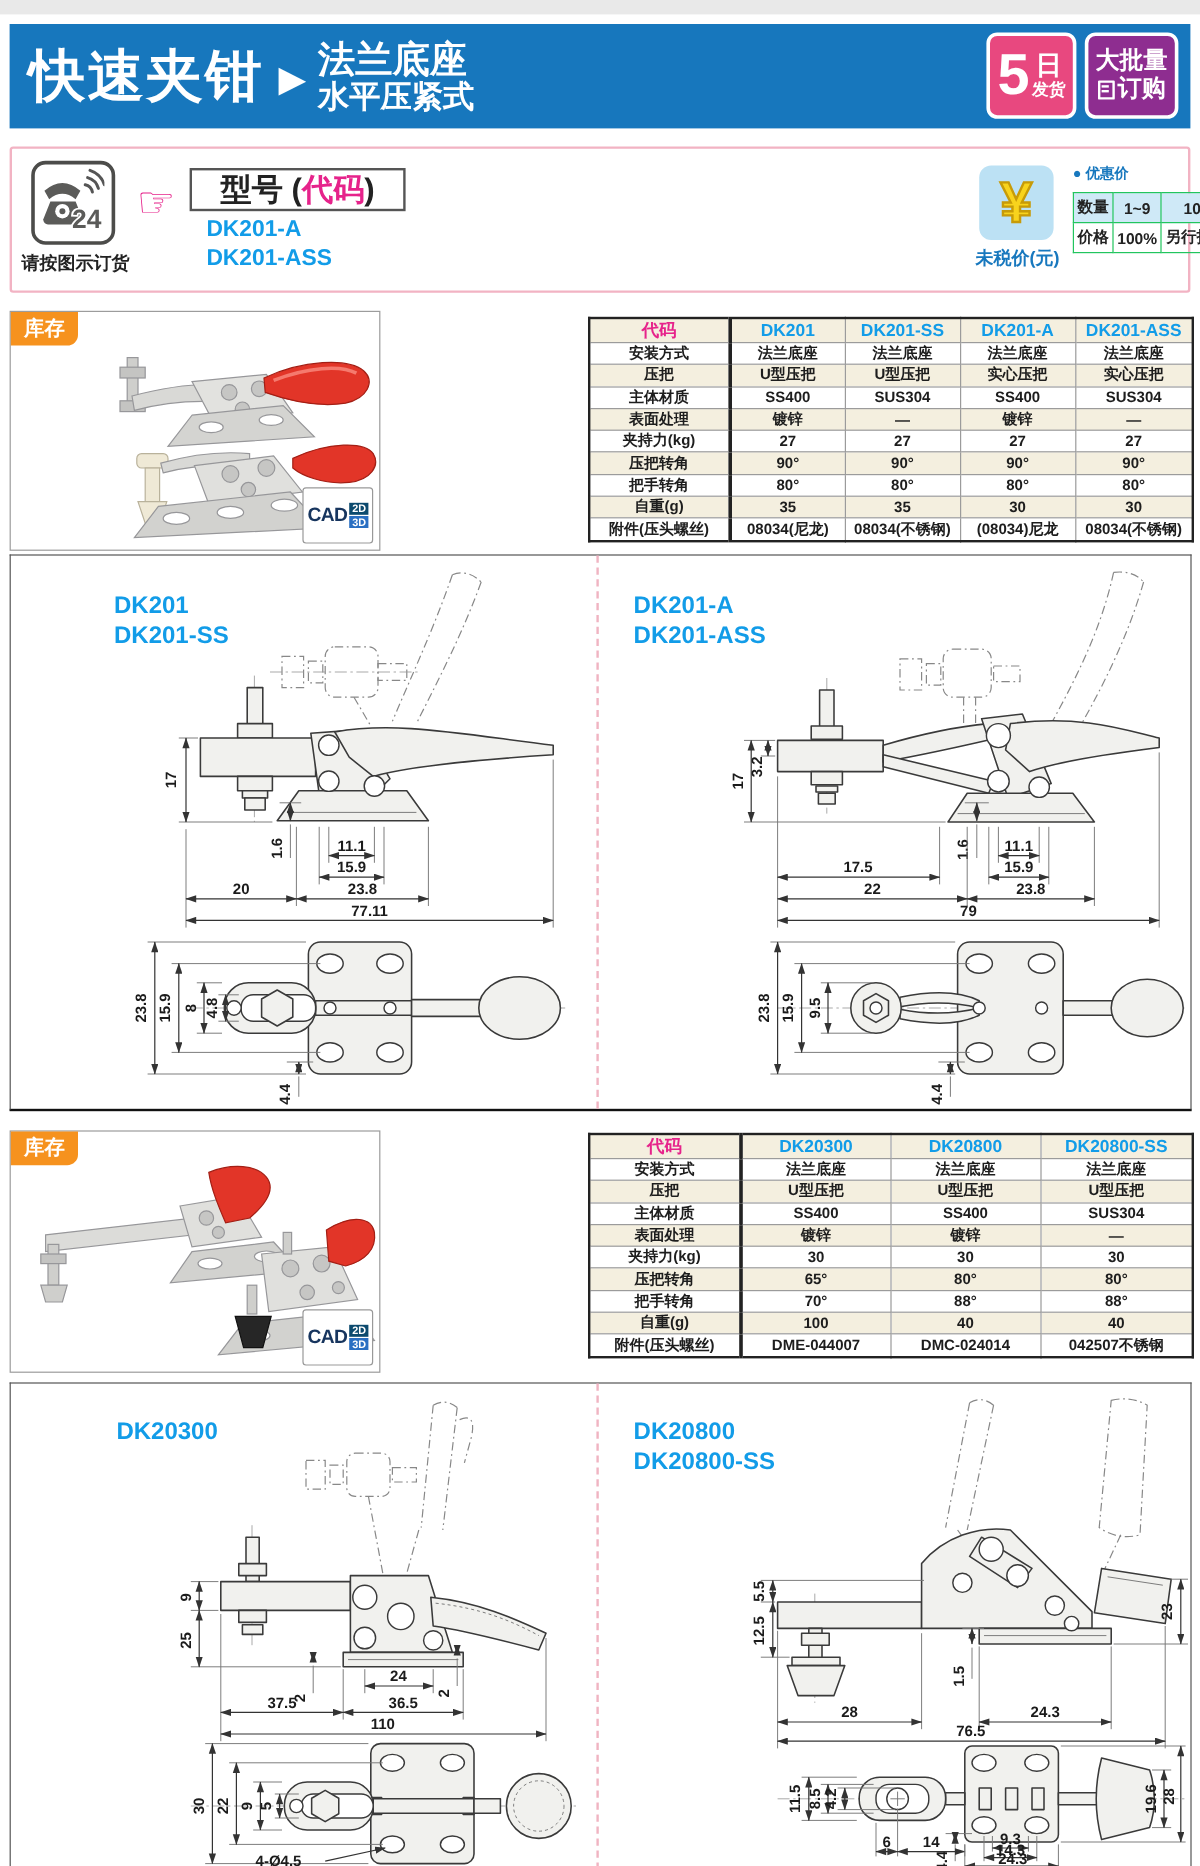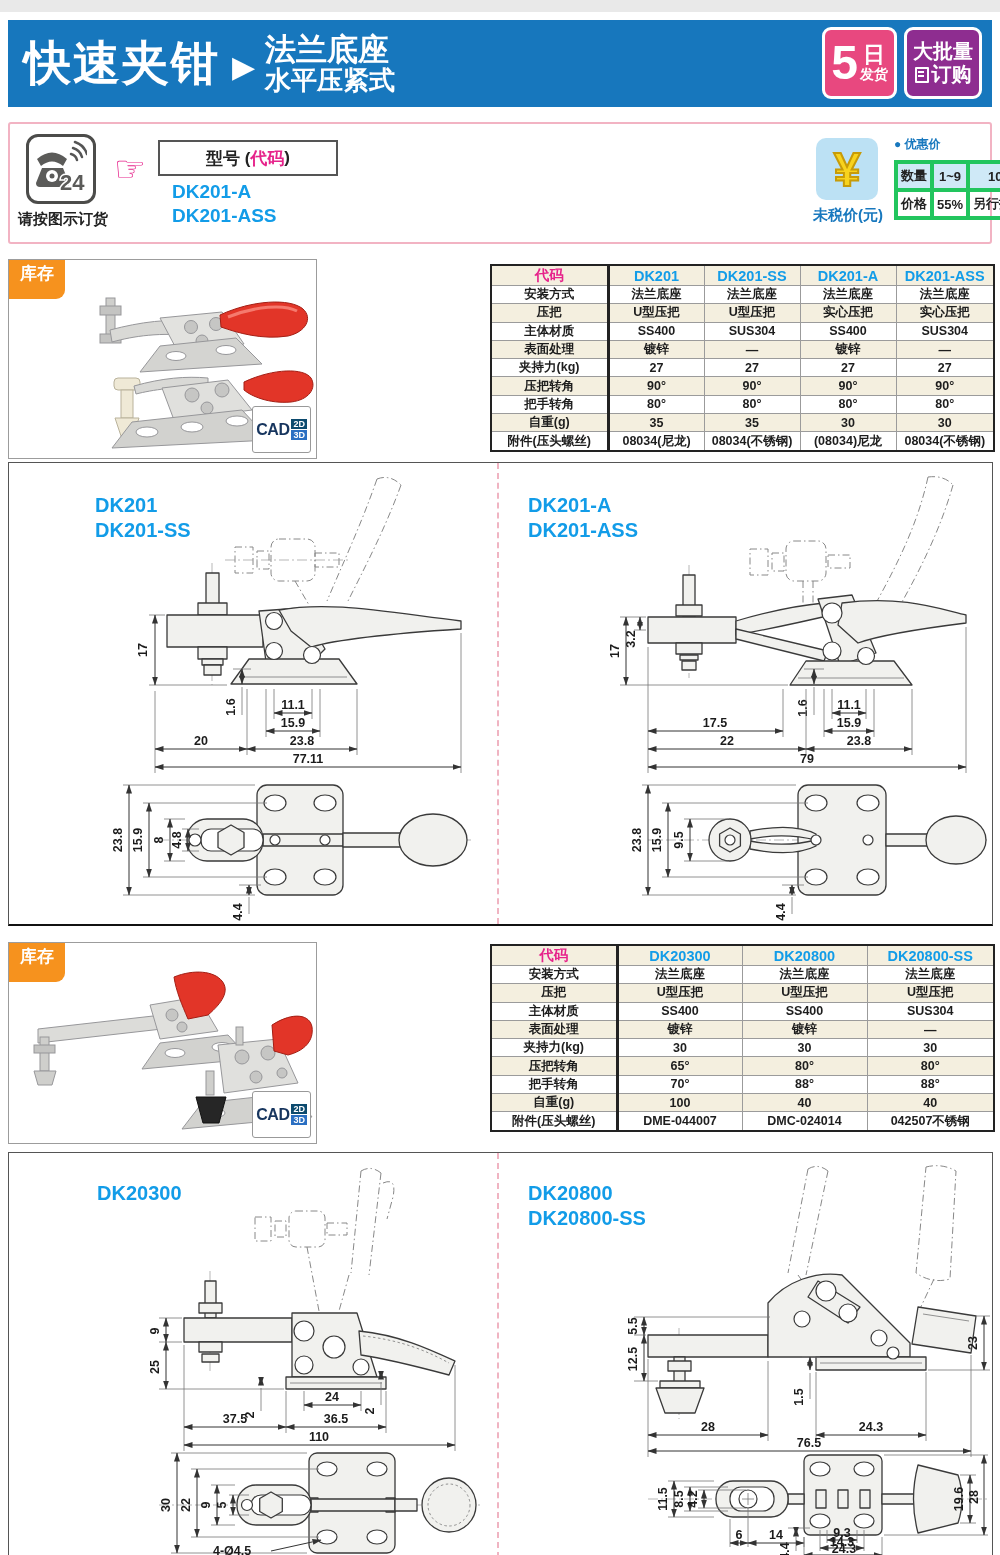--- a/index.html
+++ b/index.html
@@ -28,39 +28,39 @@
   .doc{display:inline-block;width:10px;height:12px;border:2px solid #fff;border-radius:1px;
        margin-right:3px;position:relative;}
   .doc::after{content:"";position:absolute;left:1px;top:2px;width:6px;height:2px;background:#fff;box-shadow:0 4px 0 #fff;}
 
   
   .order{position:absolute;left:8px;top:110px;width:980px;height:118px;border:2px solid #f2b3c3;border-radius:3px;}
   .phone{position:absolute;left:16px;top:10px;width:64px;height:64px;border:3px solid #4c4c4a;border-radius:12px;background:#fff;}
   .phone-cap{position:absolute;left:8px;top:86px;width:140px;font-size:15px;font-weight:bold;color:#222;}
   .finger{position:absolute;left:104px;top:24px;font-size:36px;color:#e6238b;}
   .model-box{position:absolute;left:148px;top:16px;width:176px;height:32px;border:2px solid #555;
-             display:flex;align-items:center;justify-content:center;font-size:17px;font-weight:bold;color:#222;}
+             display:flex;align-items:center;justify-content:center;font-size:26px;font-weight:bold;color:#222;}
   .model-box .pink{color:#e6238b;}
   .codes{position:absolute;left:162px;top:56px;font-size:19px;font-weight:bold;color:#129ce8;line-height:24px;}
   .yen{position:absolute;left:806px;top:14px;width:62px;height:62px;border-radius:10px;background:#bce1f4;
        display:flex;align-items:center;justify-content:center;font-size:48px;font-weight:bold;color:#f8d31d;
        -webkit-text-stroke:2px #c79b08;}
   .yen-cap{position:absolute;left:783px;top:82px;width:110px;text-align:center;font-size:15px;font-weight:bold;color:#1878be;}
   .disc{position:absolute;left:884px;top:12px;font-size:12px;font-weight:bold;color:#1878be;}
   .ptable{position:absolute;left:884px;top:36px;border-collapse:collapse;}
-  .ptable td{border:4px solid #22c55e;font-size:13px;font-weight:bold;color:#222;text-align:center;
+  .ptable td{border:1px solid #22c55e;font-size:13px;font-weight:bold;color:#222;text-align:center;
              height:24px;padding:0 3px;white-space:nowrap;}
   .ptable tr:first-child td{background:#cfe9f7;}
 
   
   .photo{position:absolute;border:1px solid #9c9c9c;background:#fff;}
   .photo1{left:8px;top:247px;width:307px;height:198px;}
   .photo2{left:8px;top:930px;width:307px;height:200px;}
   .stock{position:absolute;left:0;top:0;background:#f6921e;color:#fff;font-size:17px;font-weight:bold;
-         padding:2px 11px 14px;border-radius:0 0 9px 0;}
+         padding:2px 11px 3px;border-radius:0 0 9px 0;}
   .cad-badge{position:absolute;right:5px;bottom:5px;background:#fff;border:1px solid #999;border-radius:3px;
              display:flex;align-items:center;padding:12px 3px;gap:2px;}
   .cad-word{font-size:16px;font-weight:bold;color:#17355e;letter-spacing:-.5px;}
   .cad-stack{display:flex;flex-direction:column;gap:1px;}
   .cad-stack span{font-size:9px;font-weight:bold;color:#fff;padding:0 2px;line-height:10px;}
   .cad2d{background:#0c4a6e;}
   .cad3d{background:#2a6fc2;}
 
   
   .spec{position:absolute;border-collapse:collapse;table-layout:fixed;border:2px solid #222;background:#fff;}
@@ -150,21 +150,21 @@
     <div class="disc">● 优惠价</div>
     <table class="ptable">
       <tbody>
           <tr>
         <td>数量</td>
         <td>1~9</td>
         <td>10~</td>
       </tr>
       <tr>
         <td>价格</td>
-        <td>55%</td>
+        <td>100%</td>
         <td>另行报价</td>
       </tr>
     </tbody>
       </table>
   </div>
 
   <div class="photo photo1">
     <svg class="photo-svg" width="305" height="172" viewBox="0 0 305 172">
       <g stroke="#97979a" stroke-width="1">
         <rect x="96" y="16" width="9" height="44" fill="#cfcfcc"></rect>

